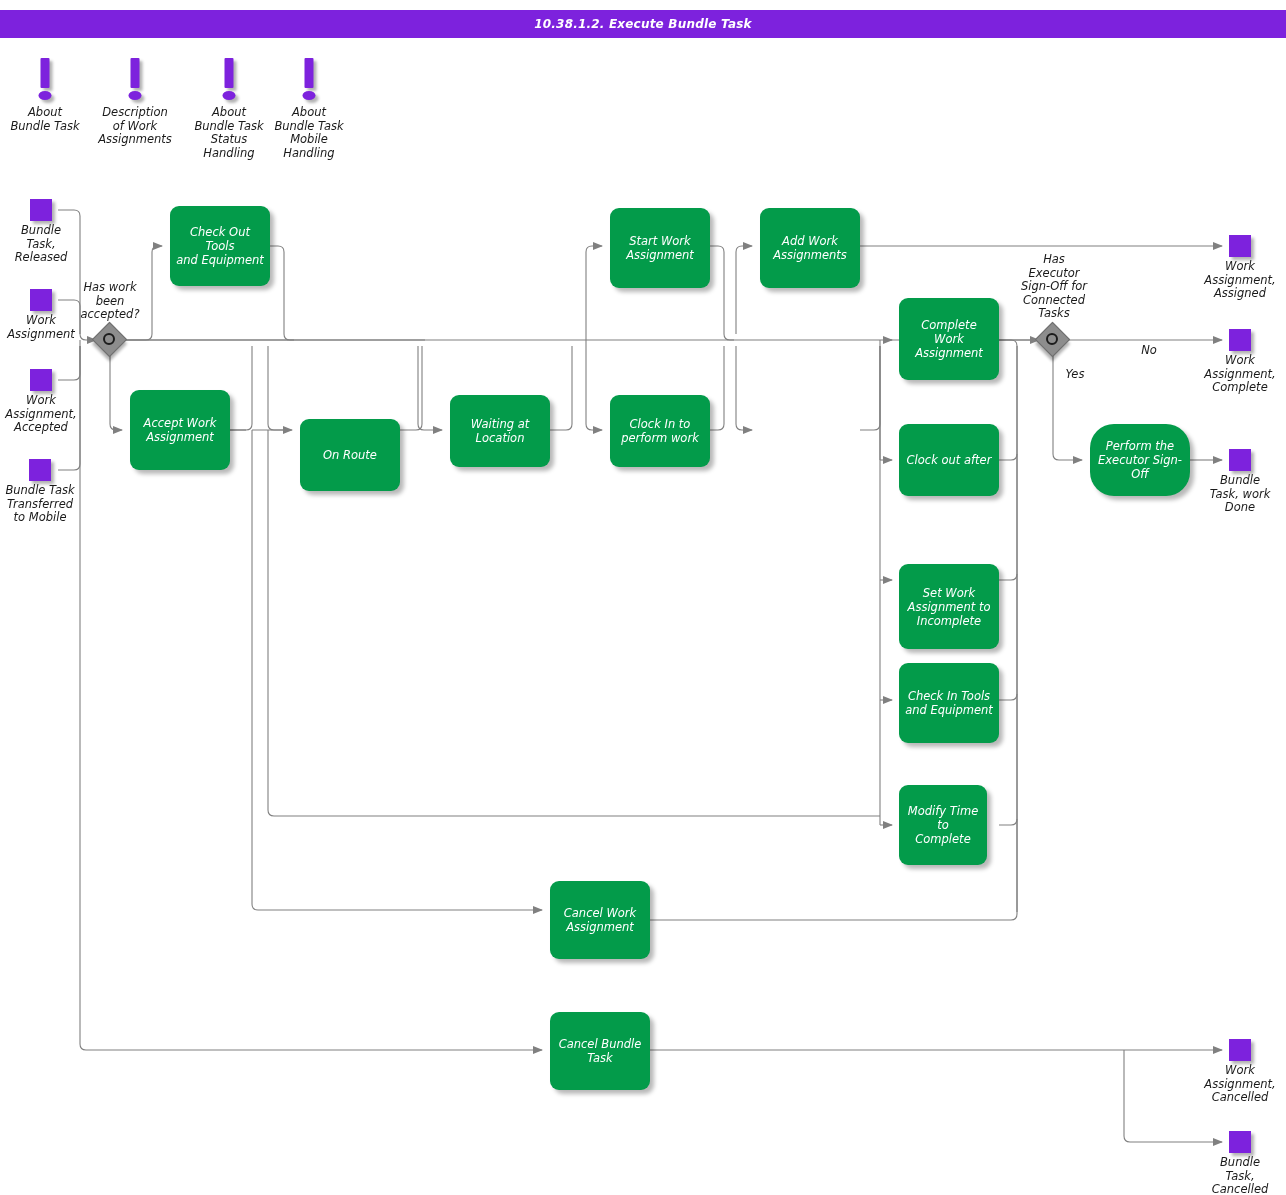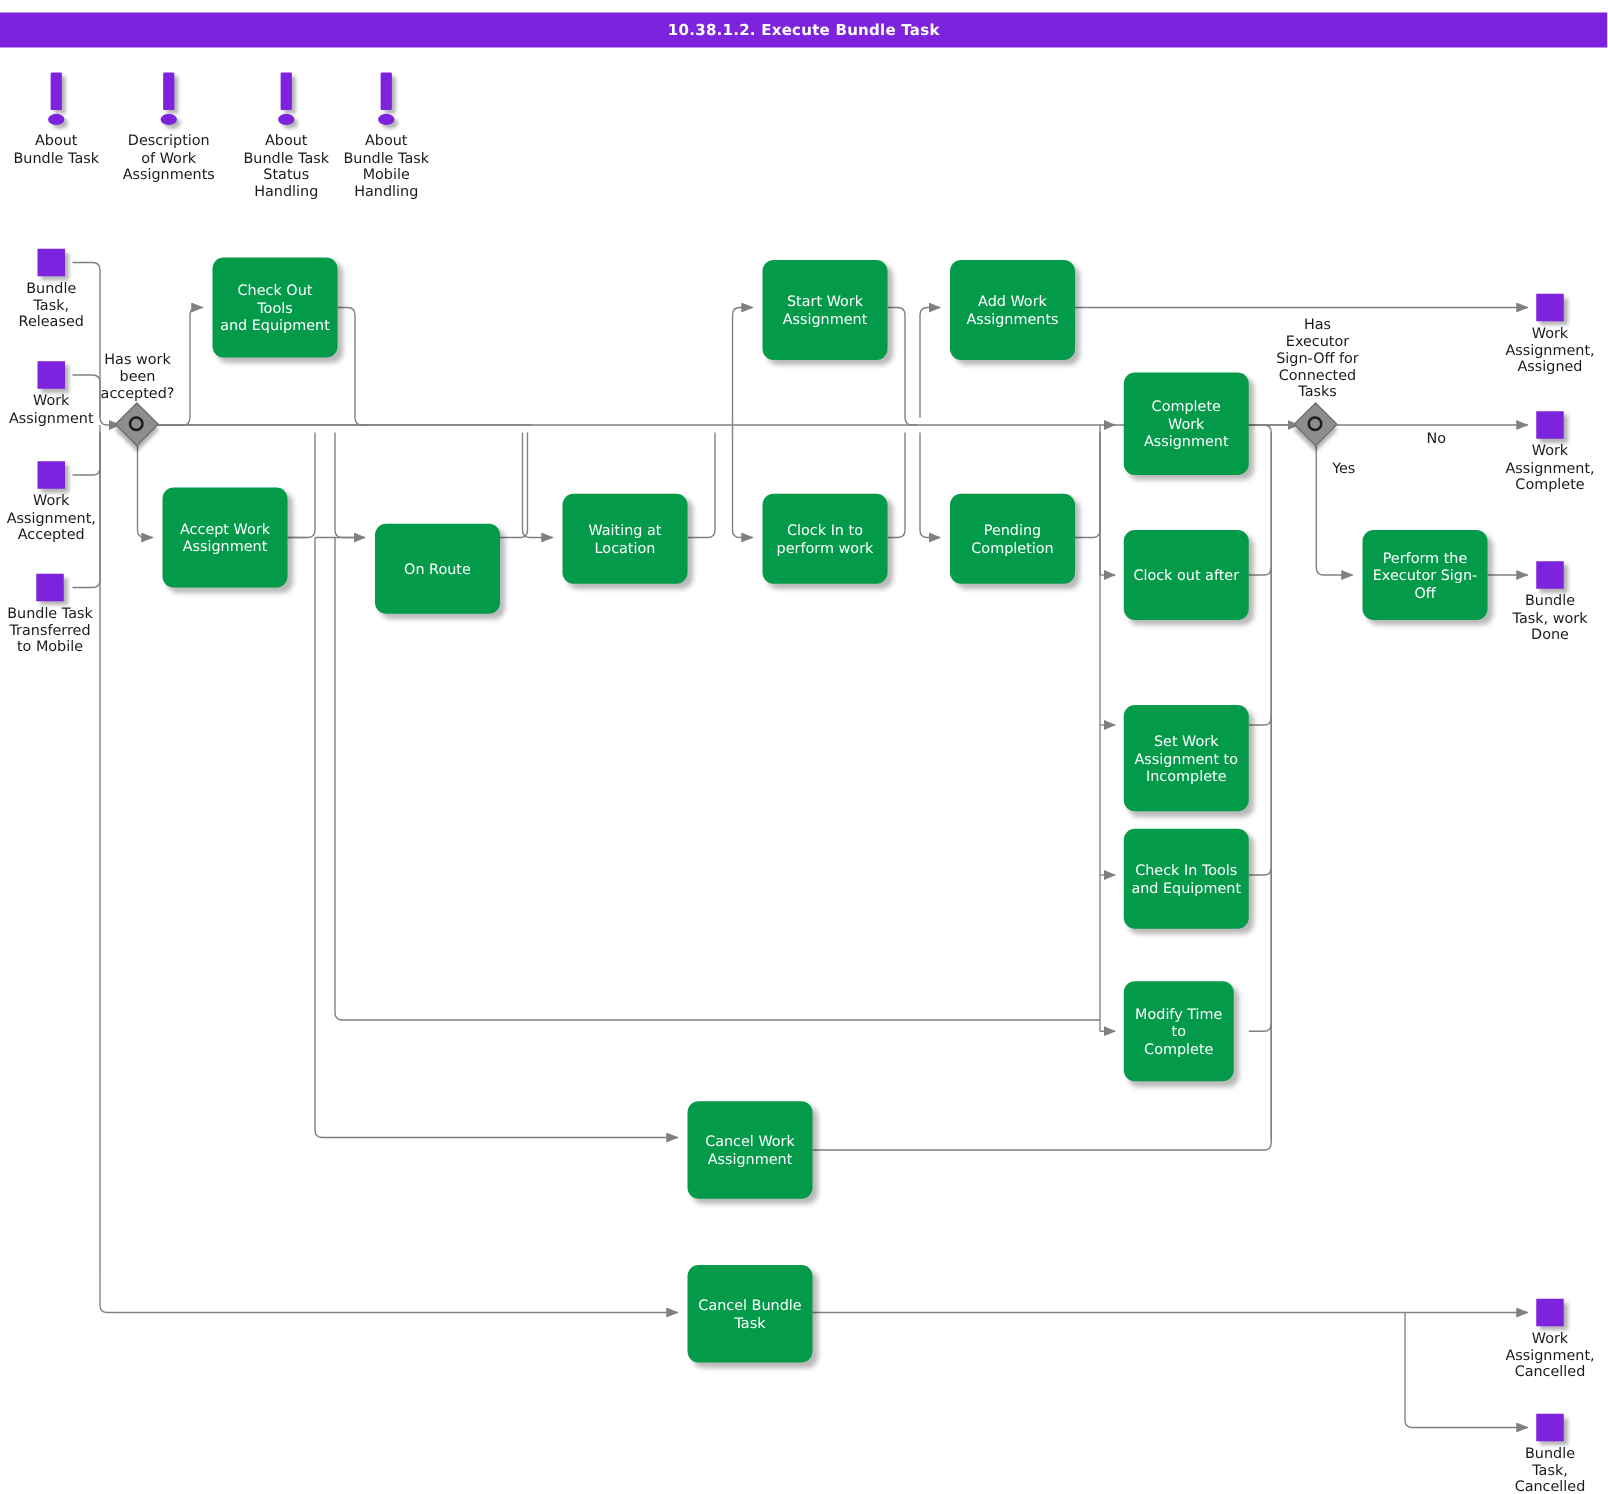--- a/index.html
+++ b/index.html
@@ -1,20 +1,20 @@
 <!DOCTYPE html>
 <html><head>
 <meta charset="utf-8">
 <style>
   html,body{margin:0;padding:0;background:#ffffff;}
   body{
     font-family:"DejaVu Sans","Liberation Sans",sans-serif;
     width:1286px;height:1195px;position:relative;overflow:hidden;
   }
-  #canvas{position:absolute;inset:0;width:1286px;height:1195px;}
+  #canvas{position:absolute;inset:0;width:1286px;height:1195px;font-style:italic;}
   
   .titlebar{
     position:absolute;left:0;top:10px;width:1286px;height:28px;
     background:#7d22dd;color:#ffffff;
     font-size:12px;font-weight:bold;
     display:flex;align-items:center;justify-content:center;
     letter-spacing:.2px;
   }
   
   svg#edges{position:absolute;left:0;top:0;width:1286px;height:1195px;pointer-events:none;}
@@ -287,22 +287,20 @@
 
   <div class="task" style="left:610px;top:208px;width:100px;height:80px;">Start Work
 Assignment</div>
 
   <div class="task" style="left:610px;top:395px;width:100px;height:72px;">Clock In to
 perform work</div>
 
   <div class="task" style="left:760px;top:208px;width:100px;height:80px;">Add Work
 Assignments</div>
 
-  <div class="task" style="left:760px;top:395px;width:100px;height:72px;">Pending
-Completion</div>
 
   <div class="task" style="left:899px;top:298px;width:100px;height:82px;">Complete Work
 Assignment</div>
 
   <div class="task" style="left:899px;top:424px;width:100px;height:72px;">Clock out after</div>
 
   <div class="task" style="left:899px;top:564px;width:100px;height:85px;">Set Work
 Assignment to
 Incomplete</div>
 
@@ -311,21 +309,21 @@
 
   <div class="task" style="left:899px;top:785px;width:88px;height:80px;">Modify Time to
 Complete</div>
 
   <div class="task" style="left:550px;top:881px;width:100px;height:78px;">Cancel Work
 Assignment</div>
 
   <div class="task" style="left:550px;top:1012px;width:100px;height:78px;">Cancel Bundle
 Task</div>
 
-  <div class="task" style="left:1090px;top:424px;width:100px;height:72px;">Perform the
+  <div class="task" style="left:1090px;top:424px;width:100px;height:72px;border-radius:24px;">Perform the
 Executor Sign-
 Off</div>
 
   <div class="gw" style="left:94px;top:324px;">
     <div class="dia"></div>
     <div class="ring"></div>
   </div>
   <div class="elabel" style="left:70px;top:281px;width:80px;">Has work
 been
 accepted?</div>

